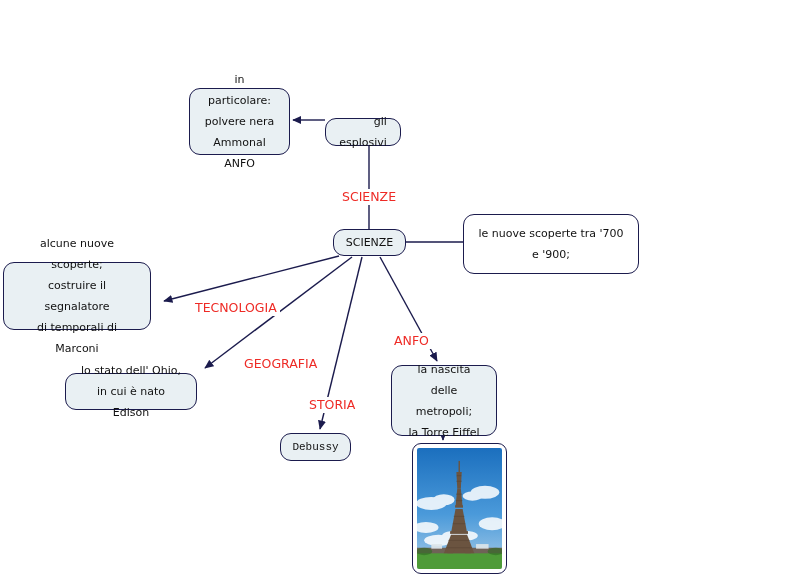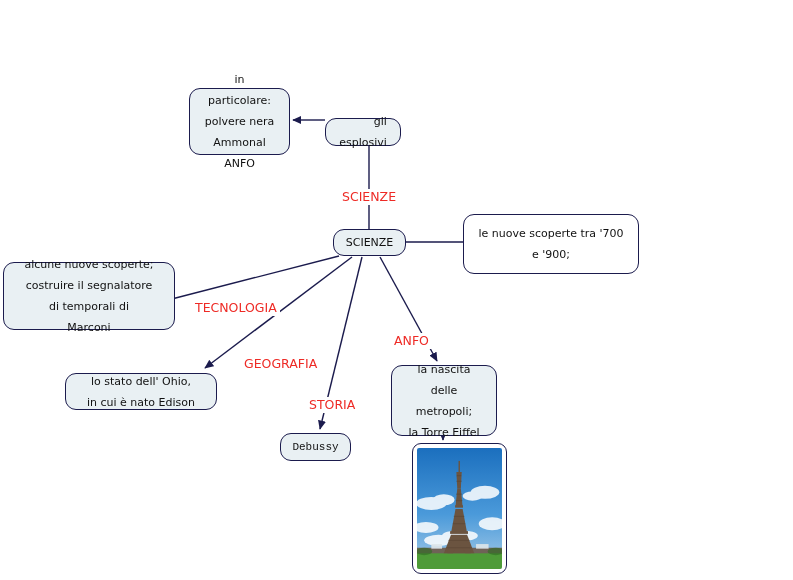--- a/index.html
+++ b/index.html
@@ -107,25 +107,25 @@
 
   <div id="nodes-layer">
       <div class="node" style="left: 189px; top: 88px; width: 101px; height: 67px;">in particolare:
 polvere nera
 Ammonal
 ANFO</div>
       <div class="node" style="left: 325px; top: 118px; width: 76px; height: 28px; text-align: right;">gli esplosivi</div>
       <div class="node" style="left: 333px; top: 229px; width: 73px; height: 27px;">SCIENZE</div>
       <div class="node plain" style="left: 463px; top: 214px; width: 176px; height: 60px;">le nuove scoperte tra '700
 e '900;</div>
-      <div class="node" style="left: 3px; top: 262px; width: 172px; height: 68px;">alcune nuove scoperte;
+      <div class="node" style="left: 3px; top: 262px; width: 148px; height: 68px;">alcune nuove scoperte;
 costruire il segnalatore
 di temporali di
 Marconi</div>
-      <div class="node" style="left: 65px; top: 373px; width: 152px; height: 37px;">lo stato dell' Ohio,
+      <div class="node" style="left: 65px; top: 373px; width: 132px; height: 37px;">lo stato dell' Ohio,
 in cui è nato Edison</div>
       <div class="node" style="left: 280px; top: 433px; width: 71px; height: 28px; font-family: Liberation Mono, monospace;">Debussy</div>
       <div class="node" style="left: 391px; top: 365px; width: 106px; height: 71px;">la nascita delle
 metropoli;
 la Torre Eiffel</div>
     </div>
 
   <div id="labels-layer">
       <div class="link-label" style="left: 339px; top: 173px;">SCIENZE</div>
       <div class="link-label" style="left: 192px; top: 284px;">TECNOLOGIA</div>

